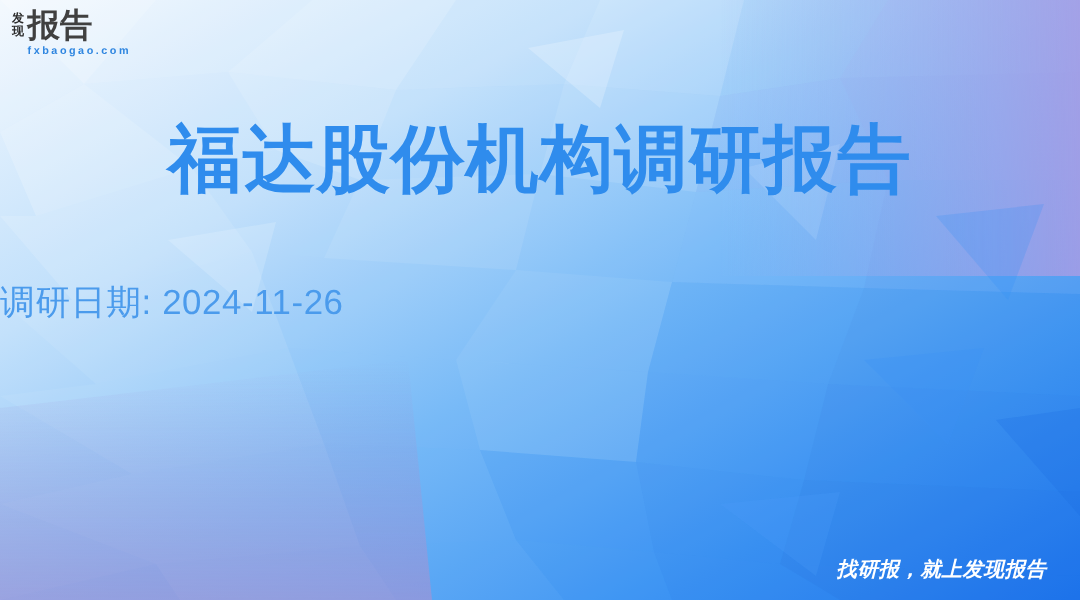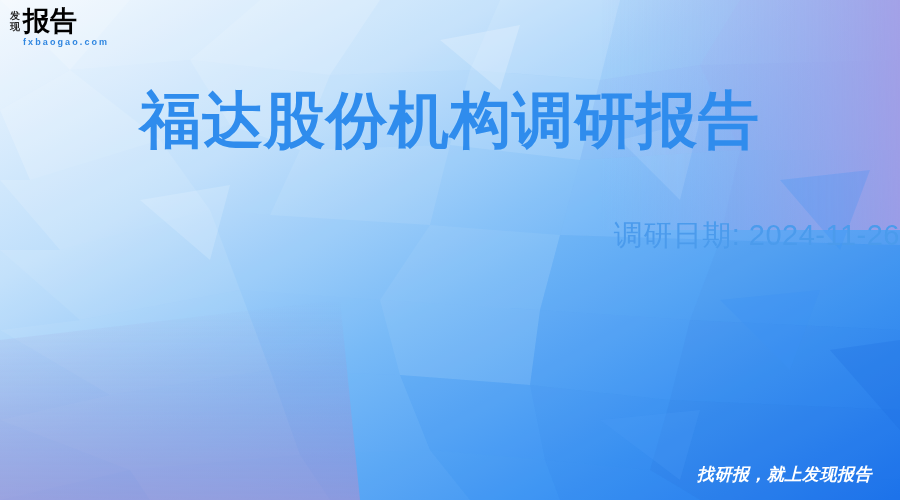--- a/index.html
+++ b/index.html
@@ -51,21 +51,21 @@
     letter-spacing: 0px;
   }
   .logo-right {
     display: flex;
     flex-direction: column;
   }
   .logo-main {
     font-size: 27px;
     line-height: 27px;
     font-weight: 900;
-    color: #000000;
+    color: #404040;
     letter-spacing: 0px;
     white-space: nowrap;
   }
   .logo-domain {
     margin-top: 2px;
     font-size: 9px;
     line-height: 10px;
     font-weight: 700;
     color: #2f86e0;
     letter-spacing: 2.1px;
@@ -76,35 +76,35 @@
   
   .title-wrap {
     position: absolute;
     left: 0;
     right: 0;
     top: 84px;
     text-align: center;
     z-index: 4;
   }
   .cover-title {
-    margin: 0;
+    margin: 12px;
     font-size: 61px;
     line-height: 72px;
     font-weight: 900;
     color: #2f8ced;
     letter-spacing: 1px;
     white-space: nowrap;
   }
 
   .subtitle-wrap {
     position: absolute;
     left: 0;
     right: 0;
-    top: 215px;
-    text-align: right;
+    top: 233px;
+    text-align: left;
     z-index: 4;
   }
   .cover-subtitle {
     margin: 0;
     font-size: 29px;
     line-height: 40px;
     font-weight: 400;
     color: #4b9bec;
     letter-spacing: 0.5px;
     white-space: nowrap;

